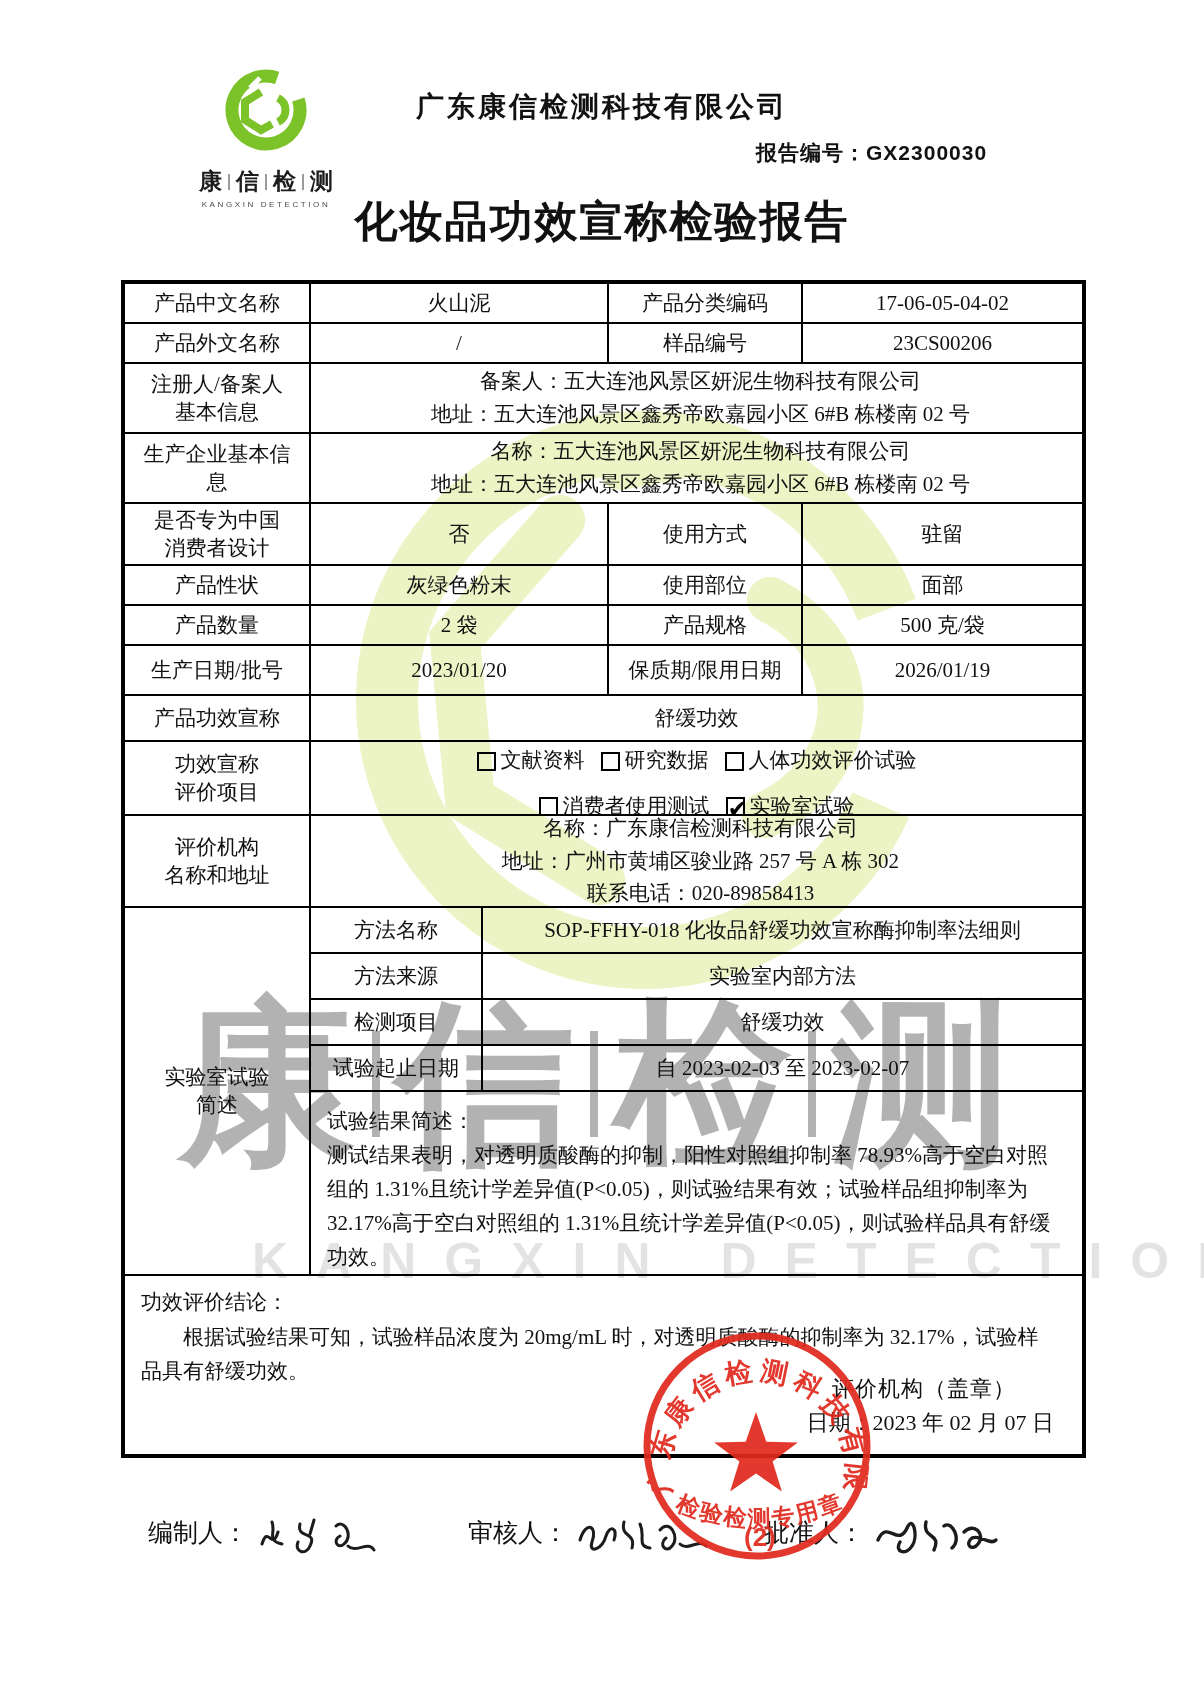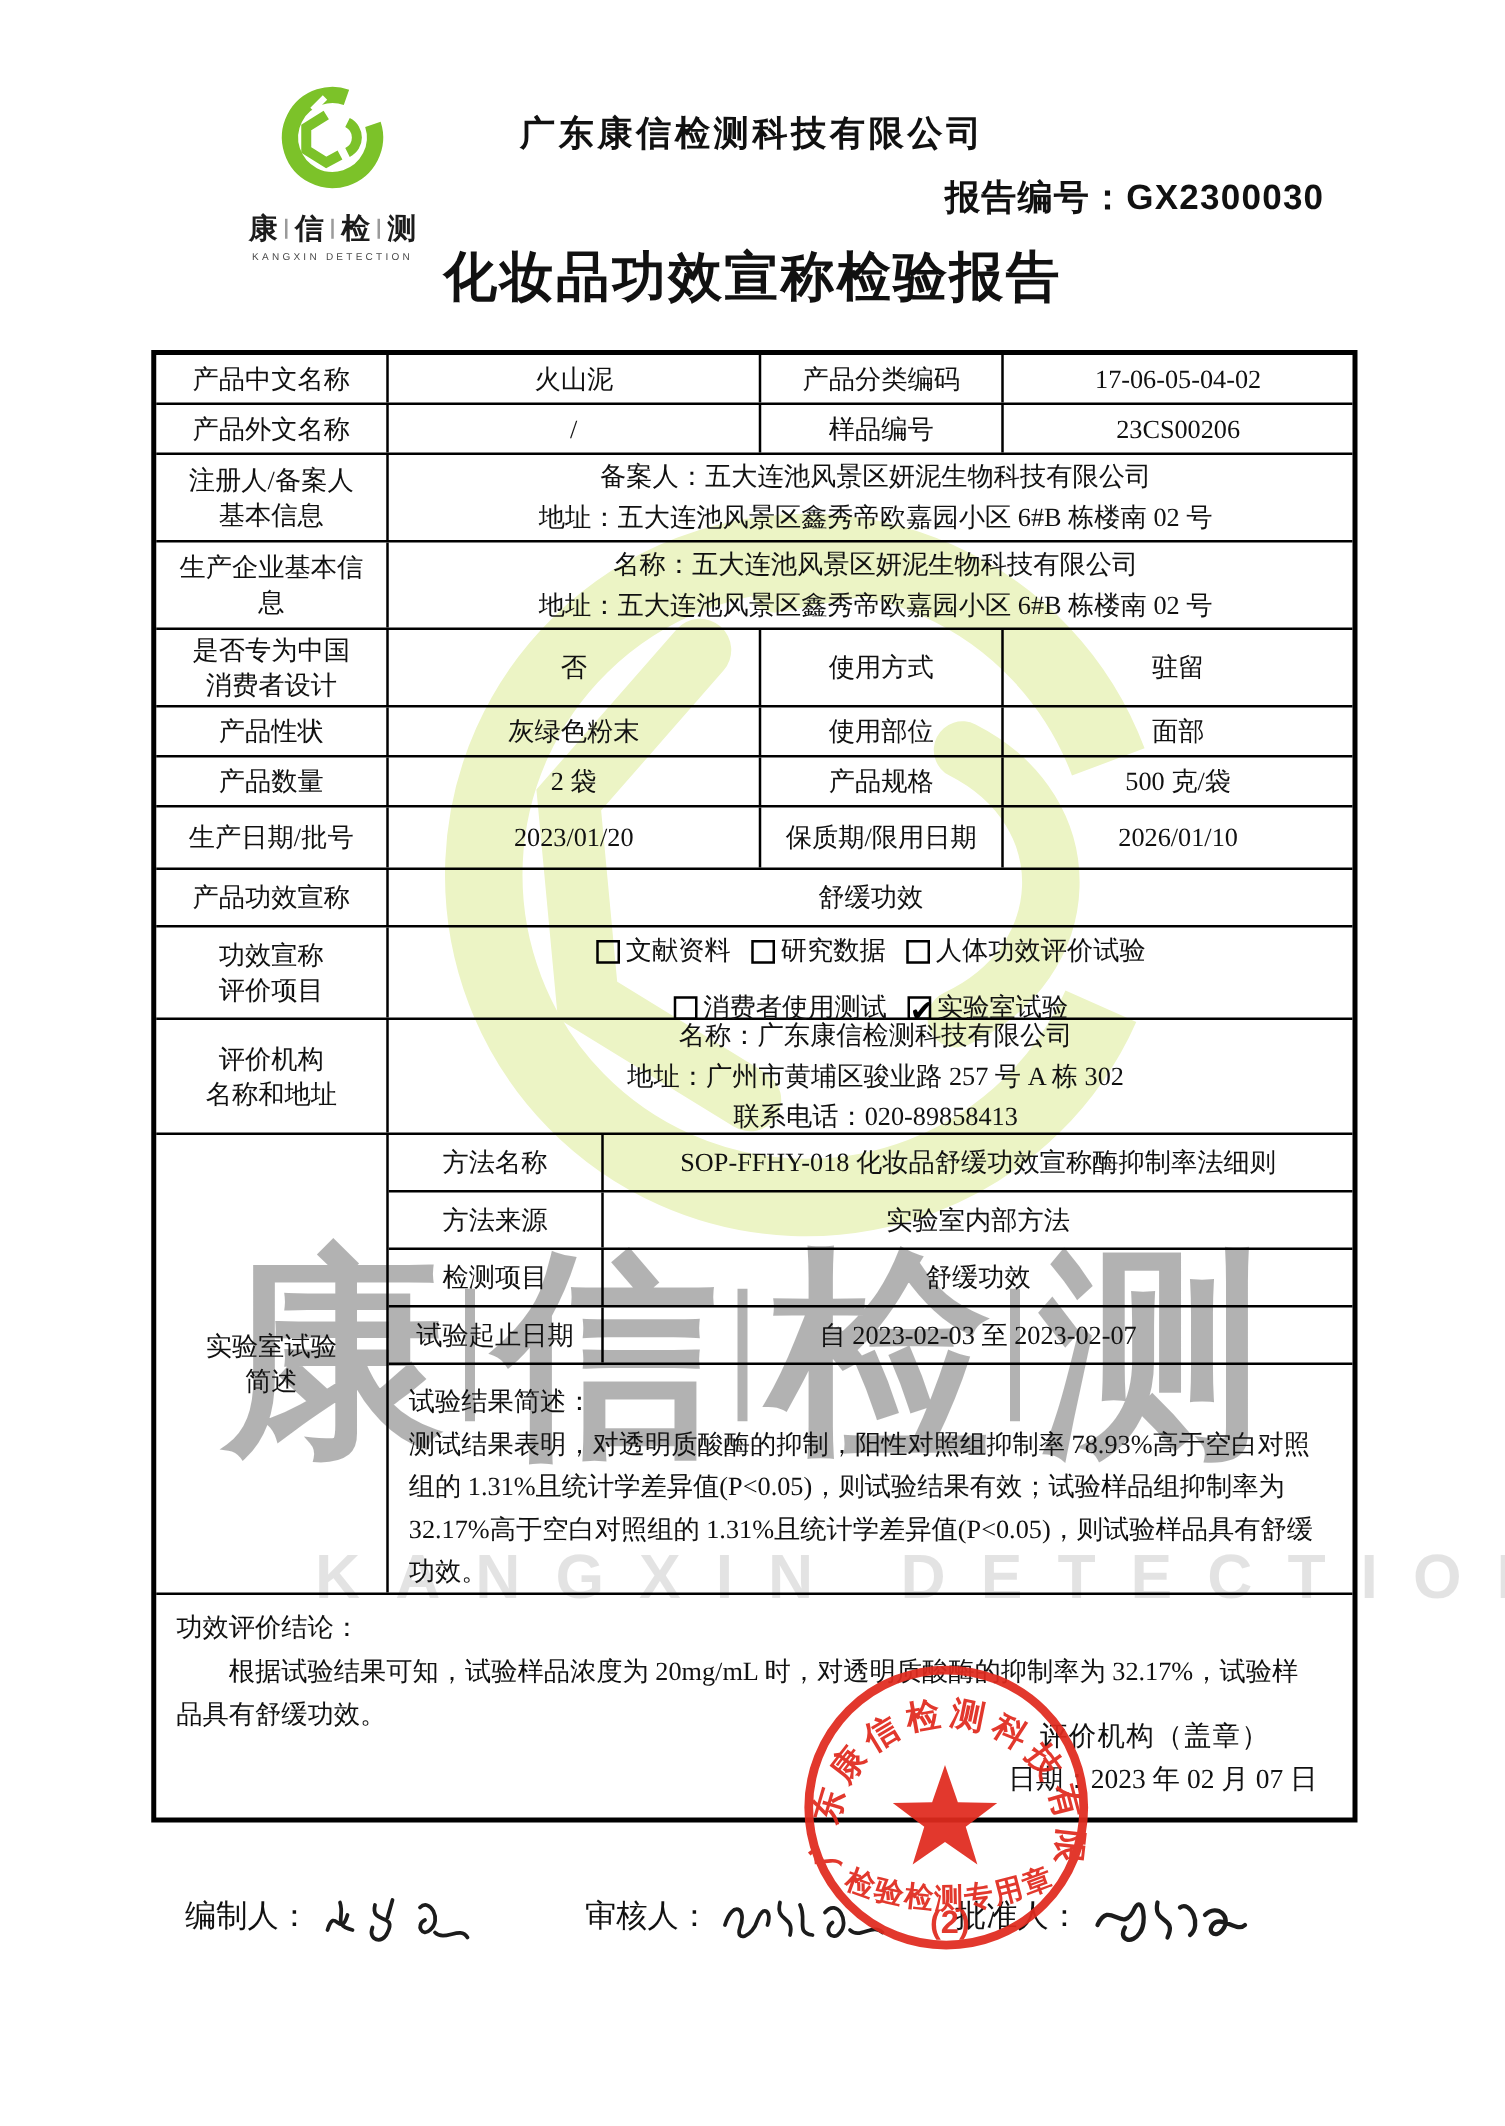--- a/index.html
+++ b/index.html
@@ -35,21 +35,21 @@
     font-weight:bold;font-size:23px;color:#1c1c1c;margin-top:2px;}
   .logo-cn i{display:block;width:2px;height:16px;background:#9a9a9a;}
   .logo-en{font-family:"Liberation Sans","DejaVu Sans",sans-serif;
     font-size:8px;letter-spacing:2.6px;color:#4a4a4a;margin-top:3px;}
   .company{
     position:absolute;left:0;top:88px;width:1204px;text-align:center;z-index:2;
     font-weight:bold;font-size:28px;letter-spacing:3px;
   }
   .report-no{
     position:absolute;left:756px;top:139px;z-index:2;
-    font-weight:bold;font-size:28px;letter-spacing:1px;
+    font-weight:bold;font-size:21px;letter-spacing:1px;
     font-family:"Liberation Sans","DejaVu Sans",sans-serif;
   }
   .title{
     position:absolute;left:0;top:193px;width:1204px;text-align:center;z-index:2;
     margin:0;font-family:"Liberation Sans","DejaVu Sans",sans-serif;
     font-weight:bold;font-size:43px;letter-spacing:2px;
   }
   
   .tbl{
     position:absolute;left:121px;top:280px;width:957px;z-index:2;
@@ -213,21 +213,21 @@
       <div class="cell c1">产品数量</div>
       <div class="cell c2">2 袋</div>
       <div class="cell c3">产品规格</div>
       <div class="cell c4">500 克/袋</div>
     </div>
 
     <div class="trow h50">
       <div class="cell c1">生产日期/批号</div>
       <div class="cell c2">2023/01/20</div>
       <div class="cell c3">保质期/限用日期</div>
-      <div class="cell c4">2026/01/10</div>
+      <div class="cell c4">2026/01/19</div>
     </div>
 
     <div class="trow h46">
       <div class="cell c1">产品功效宣称</div>
       <div class="cell c4">舒缓功效</div>
     </div>
 
     <div class="trow h74">
       <div class="cell c1 col">
         <span>功效宣称</span>

